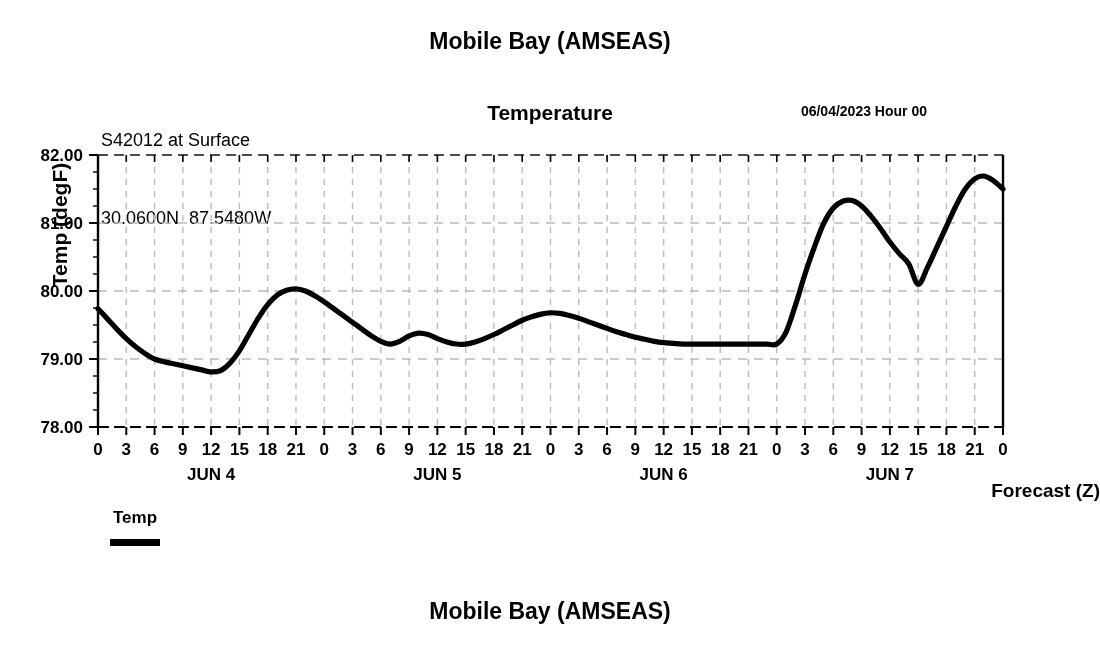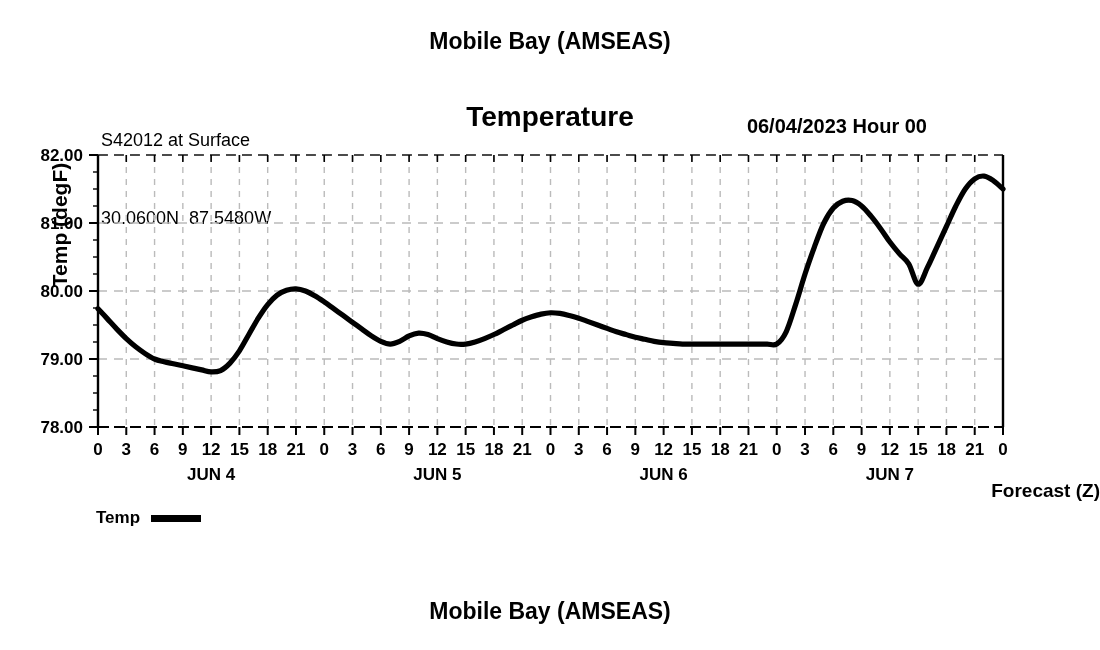--- a/index.html
+++ b/index.html
@@ -53,28 +53,28 @@
     white-space: pre;
   }
   .hdr-left .l1 { display: block; }
   .hdr-left .l2 { display: block; }
   .hdr-center {
     position: absolute;
     left: 0;
     top: 101px;
     width: 1100px;
     text-align: center;
-    font-size: 28px;
+    font-size: 21px;
     font-weight: bold;
   }
   .hdr-right {
     position: absolute;
     right: 92px;
-    top: 115px;
-    font-size: 20px;
+    top: 103px;
+    font-size: 14px;
     font-weight: bold;
     white-space: nowrap;
   }
 
   
   #plot-wrap {
     position: absolute;
     left: 0;
     top: 0;
     width: 1100px;
@@ -99,25 +99,26 @@
     position: absolute;
     left: 0;
     top: 480px;
     width: 1100px;
     text-align: right;
     font-size: 19px;
     font-weight: bold;
   }
   .legend {
     position: absolute;
-    left: 96px;
+    left: 110px;
     top: 508px;
     display: flex;
     align-items: center;
     gap: 11px;
+    flex-direction: column;
   }
   .legend-label {
     font-size: 17px;
     font-weight: bold;
   }
   .legend-swatch {
     width: 50px;
     height: 7px;
     background: #000000;
   }

